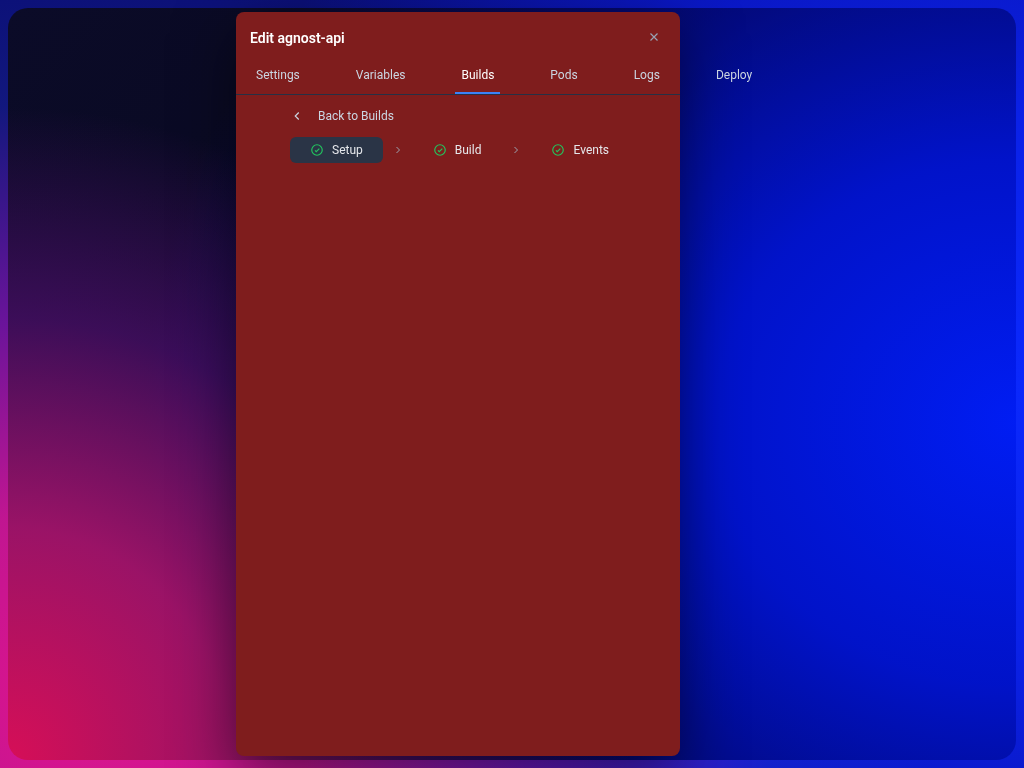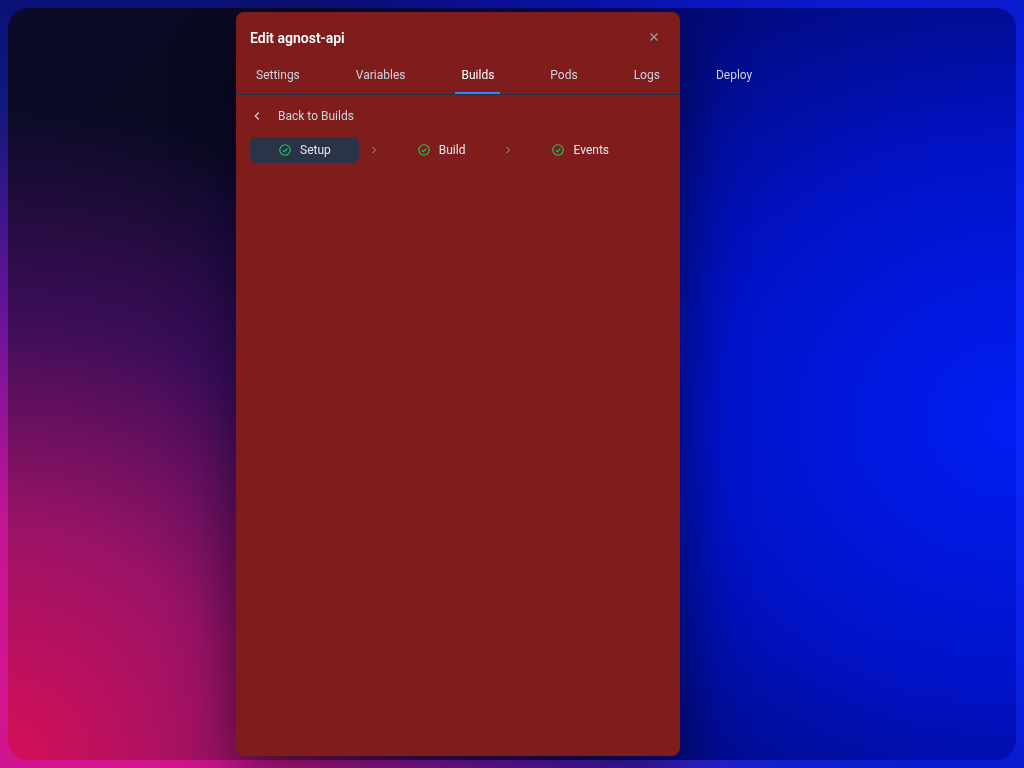--- a/index.html
+++ b/index.html
@@ -38,31 +38,31 @@
   .close-btn { width: 24px; height: 24px; display: flex; align-items: center; justify-content: center; color: #98a2b3; cursor: pointer; border-radius: 4px; }
   .close-btn svg { width: 14px; height: 14px; stroke: currentColor; stroke-width: 2; fill: none; }
 
   .tabs { display: flex; gap: 44px; padding: 0 14px; border-bottom: 1px solid #263045; }
   .tab {
     font-size: 12px; color: #cbd5e1; padding: 8px 6px 10px 6px; cursor: pointer;
     border-bottom: 2px solid transparent; position: relative;
   }
   .tab.active { color: #fff; border-bottom-color: #3b82f6; }
 
-  .body { padding: 14px; display: flex; flex-direction: column; flex: 1; min-height: 0; }
+  .body { padding: 14px; display: flex; flex-direction: column; flex: 1; min-height: 0; margin-left: 40px; }
   .back-row { display: flex; align-items: center; gap: 14px; color: #cbd5e1; font-size: 12px; cursor: pointer; margin-bottom: 14px; }
   .back-icon { width: 14px; height: 14px; color: #cbd5e1; }
   .back-icon svg { width: 14px; height: 14px; stroke: currentColor; stroke-width: 2; fill: none; }
 
   .run-title { font-size: 14px; font-weight: 500; color: #e6e9ef; margin-bottom: 14px; }
 
   .stepper { display: flex; align-items: center; gap: 8px; margin-bottom: 12px; }
   .step {
     display: inline-flex; align-items: center; gap: 8px;
-    padding: 6px 28px; border-radius: 6px; font-size: 12px; color: #e5e7eb; cursor: pointer;
+    padding: 6px 20px; border-radius: 6px; font-size: 12px; color: #e5e7eb; cursor: pointer;
   }
   .step.active { background: #2a3446; }
   .step .status-icon { width: 14px; height: 14px; color: #22c55e; display: inline-flex; align-items: center; justify-content: center; }
   .step .status-icon svg { width: 14px; height: 14px; stroke: currentColor; stroke-width: 2; fill: none; }
   .chev { width: 14px; height: 14px; color: #9ca3af; display: inline-flex; align-items: center; justify-content: center; }
   .chev svg { width: 12px; height: 12px; stroke: currentColor; stroke-width: 2; fill: none; }
 
   .log-box {
     flex: 1; min-height: 0; border-radius: 6px; background: #101827; padding: 12px;
     font-family: ui-monospace, SFMono-Regular, Menlo, Consolas, monospace; font-size: 11px; color: #d1d5db;

